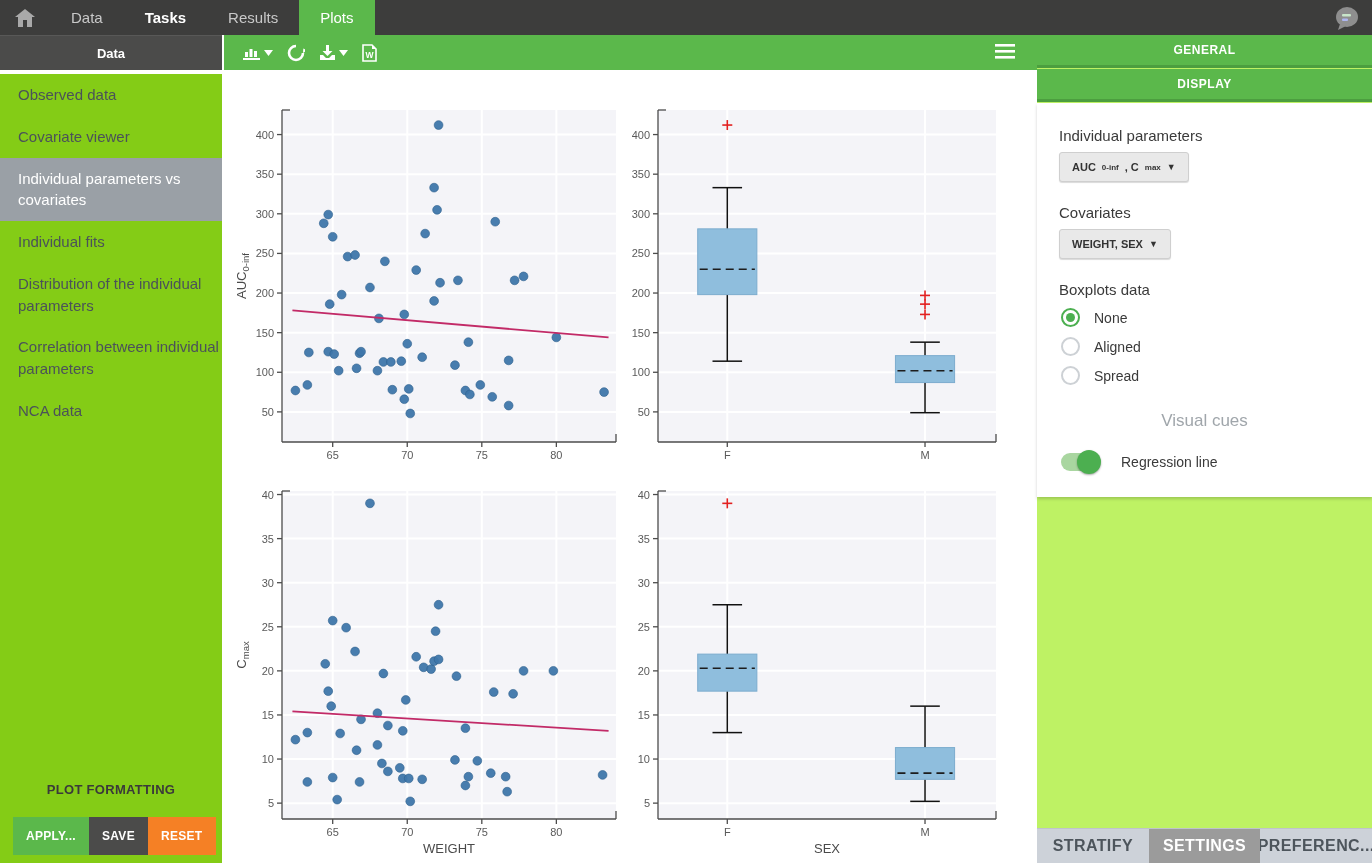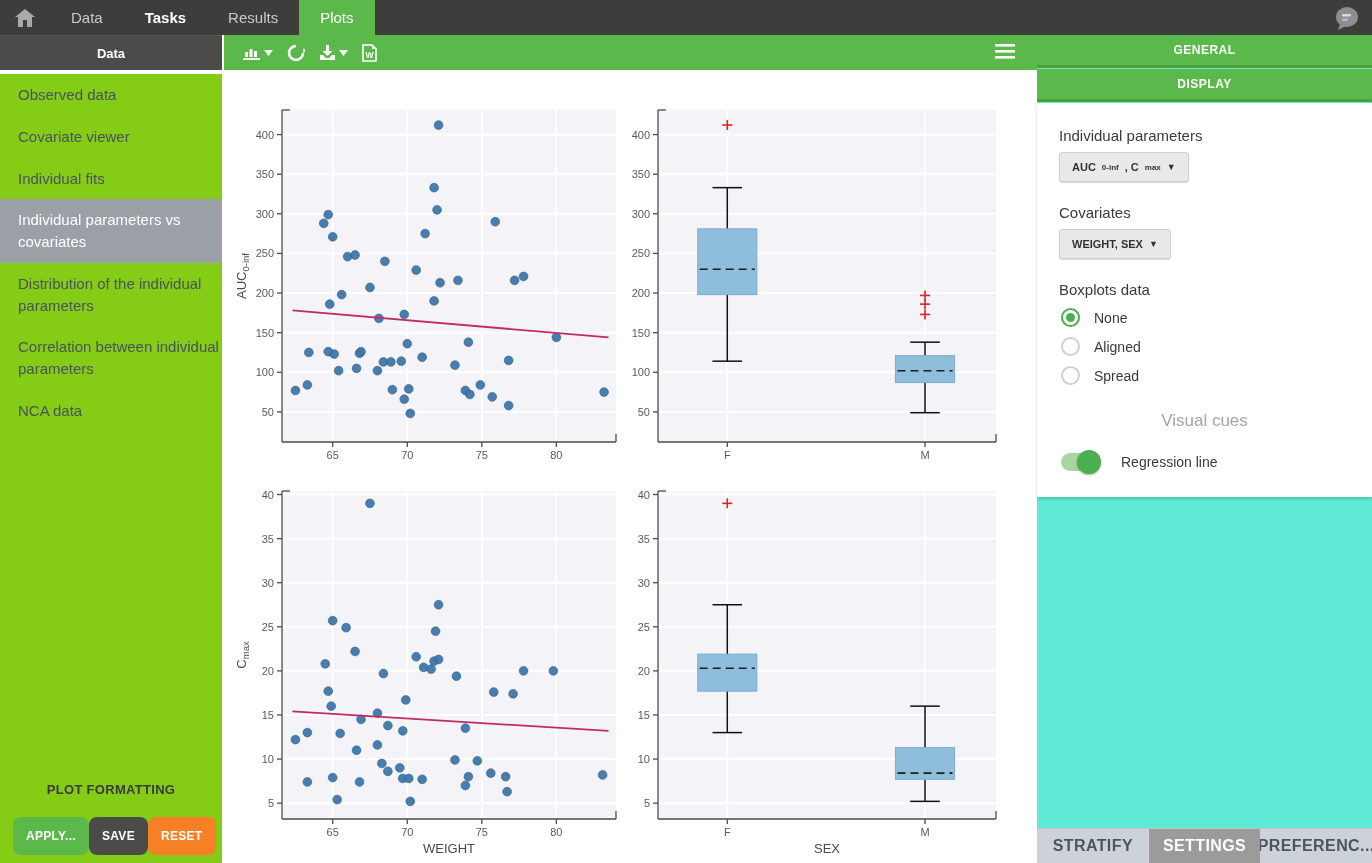--- a/index.html
+++ b/index.html
@@ -31,34 +31,34 @@
   #sidebar { position:absolute; left:0; top:74px; width:259px; height:793px;
     background:#84cc16; }
   .side-section-header { background:#4b4b4a; color:#fff; font-weight:bold; font-size:13px;
     height:30px; display:flex; align-items:center; justify-content:center; margin:3px 0; }
   .side-item { padding:10px 18px; font-size:15px; color:#4b5259; line-height:1.45; cursor:pointer; }
   .side-item.selected { background:#9aa0a6; color:#fff; }
   #plot-format { position:absolute; left:0; bottom:12px; width:222px; }
   #plot-format-title { text-align:center; font-weight:bold; font-size:13px; color:#3a3a3a;
     margin-bottom:20px; letter-spacing:.3px; }
   #plot-format-btns { display:flex; justify-content:space-between; padding:0 13px; }
-  .pf-btn { border:none; border-radius:8px; color:#fff; font-weight:bold; font-size:12px;
+  .pf-btn { border:none; border-radius:0; color:#fff; font-weight:bold; font-size:12px;
     padding:12px 13px; cursor:pointer; font-family:"Liberation Sans",sans-serif; letter-spacing:.3px; }
   .pf-btn.green { background:#5bb84b; }
   .pf-btn.dark { background:#4b4b4a; }
   .pf-btn.orange { background:#f58025; }
 
   
   #canvas { position:absolute; left:222px; top:70px; width:815px; height:793px; background:#fff; }
   .chart { position:absolute; }
   .chart svg { display:block; }
 
   
   #right-panel { position:absolute; left:1037px; top:35px; width:335px; height:828px;
-    background:#5eead4; }
+    background:#bef264; }
   .accordion-bar { height:33px; background:#5bb84b; border-bottom:3px solid #4c9e3f;
     color:#fff; font-weight:bold; font-size:12px; letter-spacing:.5px;
     display:flex; align-items:center; justify-content:center; cursor:pointer; margin-bottom:1px; }
   #settings-card { background:#fff; height:394px; padding:24px 22px 0 22px;
     box-shadow:0 2px 3px rgba(0,0,0,.18); }
   .field-label { font-size:15px; color:#3a3a3a; margin-bottom:8px; }
   .dd-btn { display:inline-flex; align-items:center; gap:6px; background:#e9e9e9;
     border:1px solid #cfcfcf; border-radius:3px; padding:8px 12px; font-size:11px;
     font-weight:bold; color:#333; cursor:pointer; box-shadow:0 1px 1px rgba(0,0,0,.15);
     margin-bottom:22px; }
@@ -158,22 +158,22 @@
         <rect x="0" y="7" width="20" height="2.6" fill="#fff"></rect>
         <rect x="0" y="13" width="20" height="2.6" fill="#fff"></rect>
       </svg>
     </span>
   </div>
 
   <div id="sidebar">
     <div id="side-list">
         <div class="side-item">Observed data</div>
         <div class="side-item">Covariate viewer</div>
+        <div class="side-item selected">Individual parameters vs covariates</div>
         <div class="side-item">Individual fits</div>
-        <div class="side-item selected">Individual parameters vs covariates</div>
         <div class="side-item">Distribution of the individual parameters</div>
         <div class="side-item">Correlation between individual parameters</div>
         <div class="side-item">NCA data</div>
       </div>
     <div id="plot-format">
       <div id="plot-format-title">PLOT FORMATTING</div>
       <div id="plot-format-btns">
           <button class="pf-btn green">APPLY...</button>
           <button class="pf-btn dark">SAVE</button>
           <button class="pf-btn orange">RESET</button>

